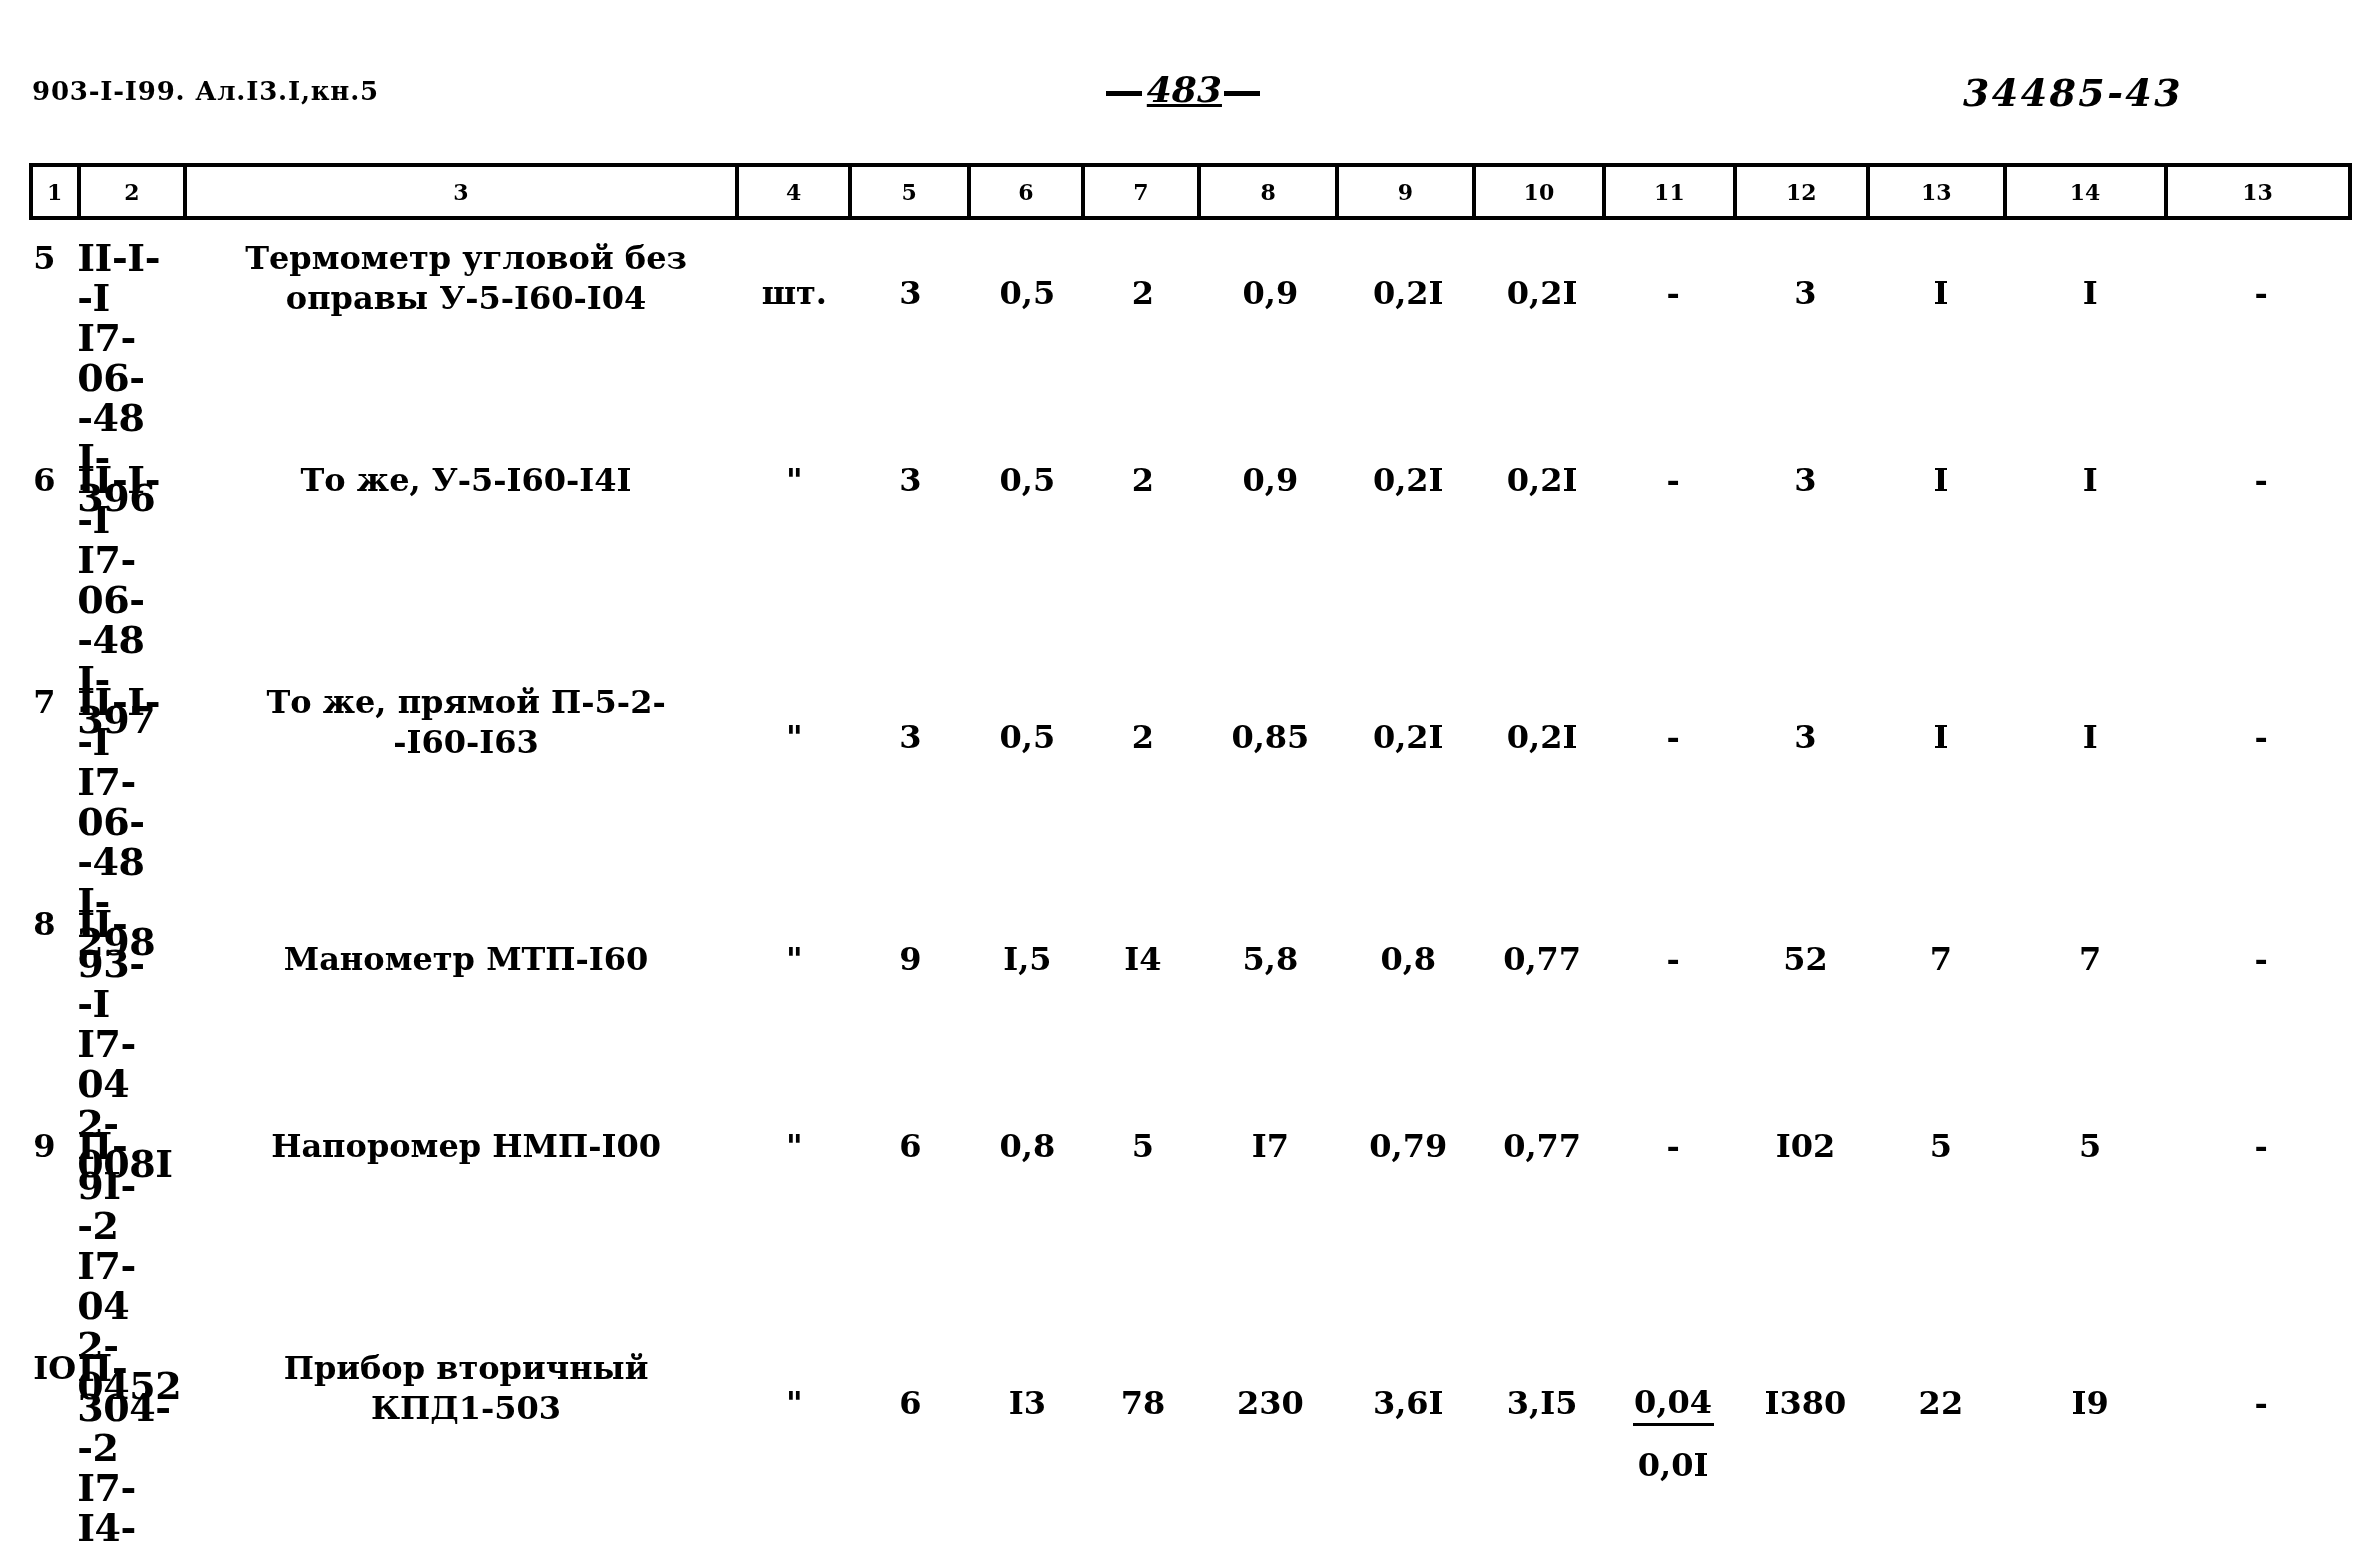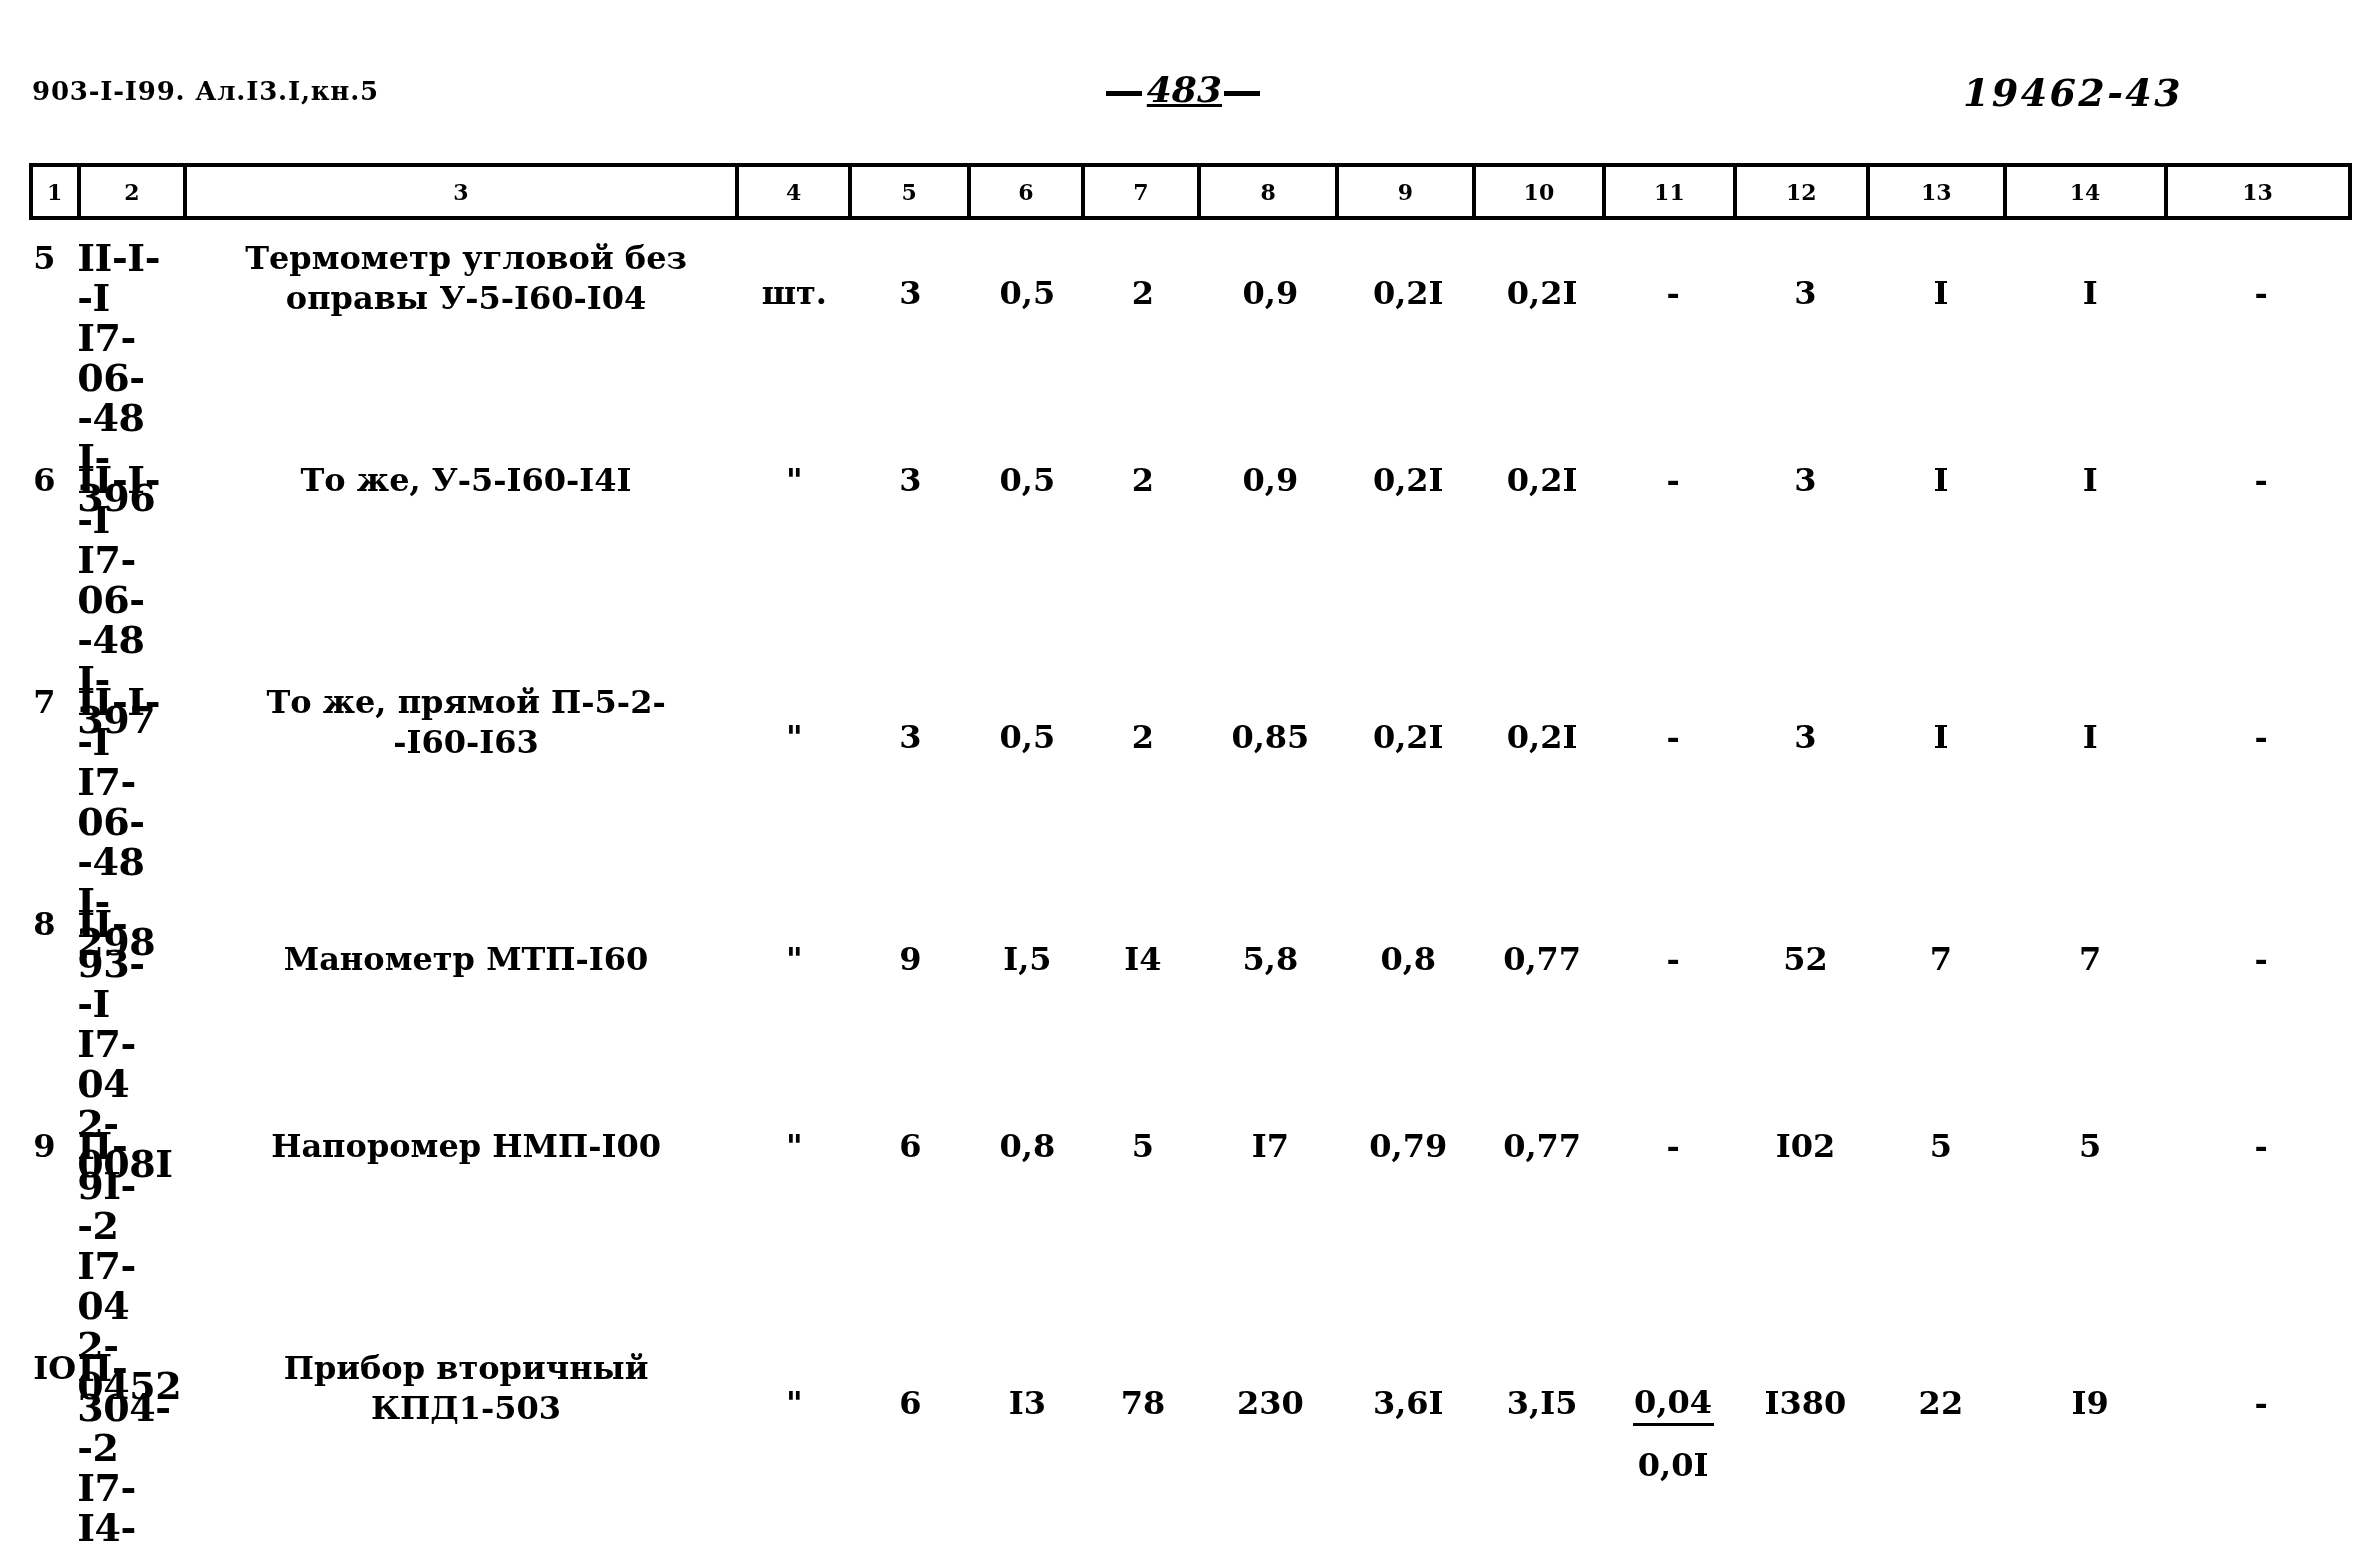--- a/index.html
+++ b/index.html
@@ -174,21 +174,21 @@
   }
 </style>
 </head>
 <body>
 
 <div class="page-header">
   <div class="doc-code">903-I-I99. Ал.I3.I,кн.5</div>
   <div class="page-number">
     <span class="dash-l"></span><span>483</span><span class="dash-r"></span>
   </div>
-  <div class="archive-number">19462-43</div>
+  <div class="archive-number">34485-43</div>
 </div>
 
 <div class="colhead-wrap">
   <div class="colhead w1">1</div>
   <div class="colhead w2">2</div>
   <div class="colhead w3">3</div>
   <div class="colhead w4">4</div>
   <div class="colhead w5">5</div>
   <div class="colhead w6">6</div>
   <div class="colhead w7">7</div>

